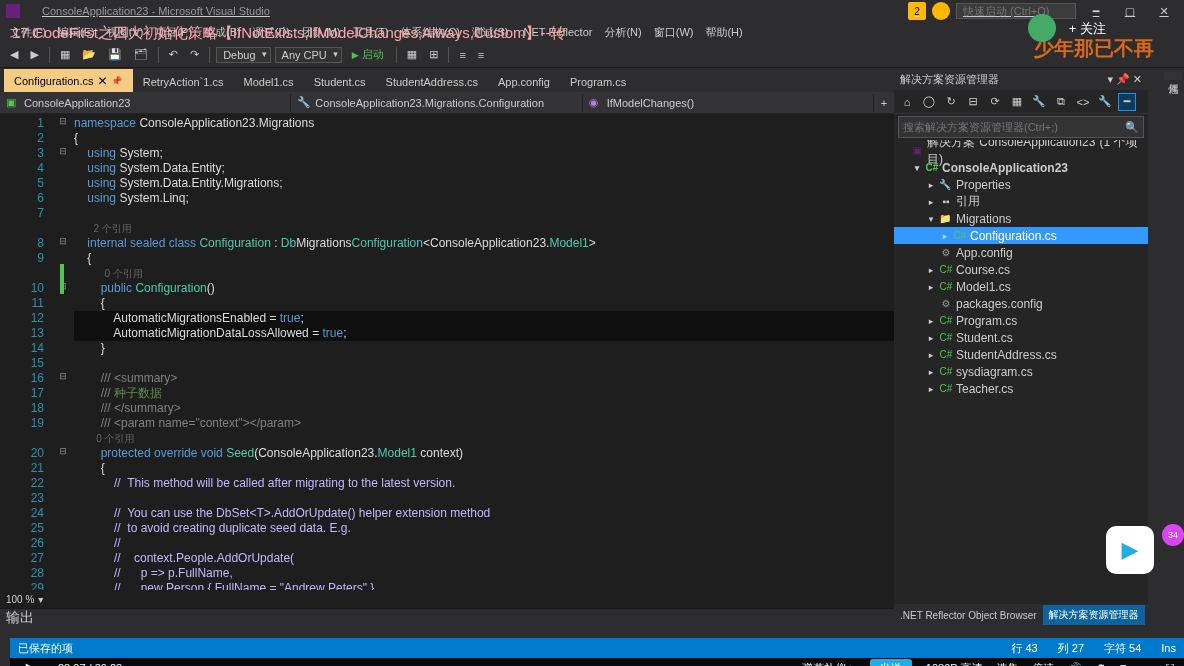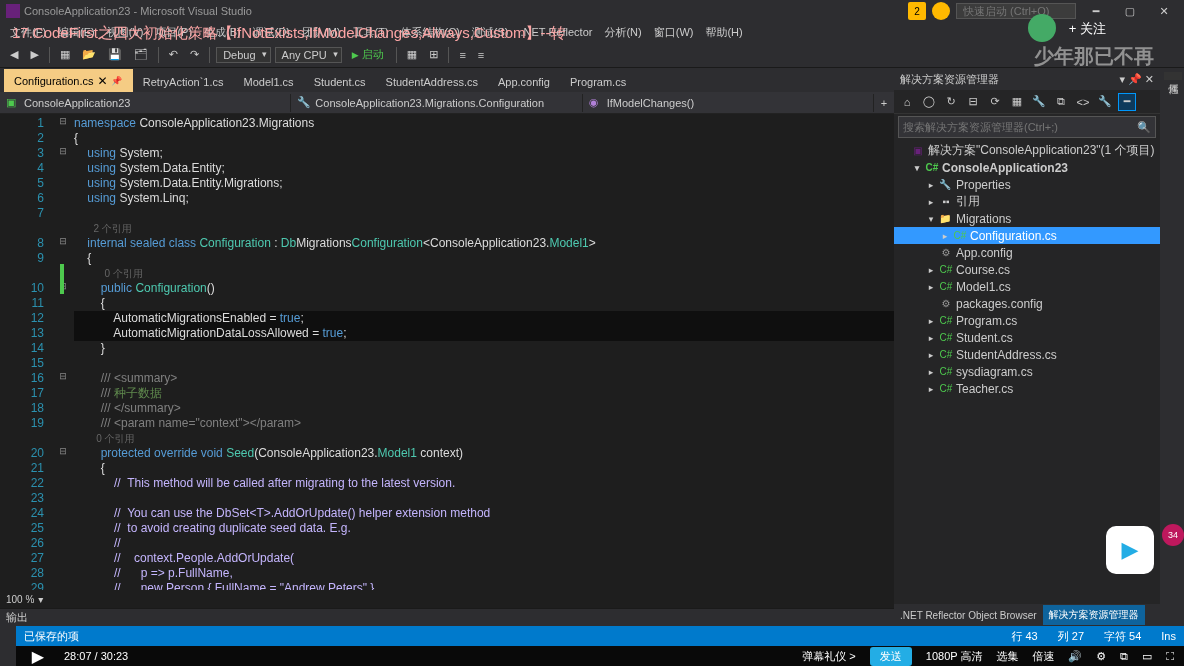--- a/index.html
+++ b/index.html
@@ -1,51 +1,51 @@
 <!DOCTYPE html>
 <html><head>
 <meta charset="utf-8">
 <style>
 * { margin:0; padding:0; box-sizing:border-box; font-family:'Segoe UI','Microsoft YaHei',sans-serif; }
 body { width:1184px; height:666px; background:#2d2d30; color:#ccc; font-size:11px; overflow:hidden; position:relative; }
 
 
-.titlebar { height:22px; background:#2d2d30; display:flex; align-items:center; padding:0 6px; gap:4px; }
+.titlebar { height:22px; background:#2d2d30; display:flex; align-items:center; padding:0 6px; gap:22px;text-decoration:underline; }
 .vs-logo { width:14px; height:14px; background:#68217a; }
 .titlebar-text { color:#999; font-size:11px; }
 .titlebar-spacer { flex:1; }
 .titlebar-right { display:flex; align-items:center; gap:6px; }
 .notify { width:18px;height:18px; background:#ffb900; display:flex;align-items:center;justify-content:center;color:#000;font-size:10px;border-radius:2px; }
 .smiley { width:18px;height:18px;background:#ffb900;border-radius:50%; }
 .quick-launch { background:#3c3c3c; border:1px solid #555; color:#888; padding:1px 6px; width:120px; font-size:11px; }
 .win-btn { width:28px;height:20px;display:flex;align-items:center;justify-content:center;color:#ccc;cursor:pointer; }
 
 
 .overlay-title { position:absolute; top:24px; left:12px; color:#fca5a5; font-size:15px; font-weight:500; z-index:10; }
-.watermark { position:absolute; top:35px; right:30px; color:#a3a3a3; font-size:20px; z-index:10; opacity:.85; font-weight:600;margin-top:8px; }
+.watermark { position:absolute; top:35px; right:30px; color:#f97316; font-size:20px; z-index:10; opacity:.85; font-weight:600; }
 .avatar { position:absolute; top:14px; right:128px; width:28px;height:28px;border-radius:50%;background:#4a6; z-index:10; }
 .follow-btn { position:absolute; top:20px; right:78px; color:#fff; font-size:13px; z-index:10; }
 
 
 .menubar { height:20px; display:flex; align-items:center; padding:0 6px; gap:4px; font-size:11px; color:#ccc; }
 .menubar span { padding:0 4px; cursor:pointer; }
 
 
 .toolbar { height:26px; background:#2d2d30; border-bottom:1px solid #1a1a1a; display:flex; align-items:center; padding:0 6px; gap:4px; font-size:11px; }
 .tb-btn { padding:2px 4px; display:flex;align-items:center;gap:2px;color:#ccc;cursor:pointer; }
 .tb-sep { width:1px;height:16px;background:#555;margin:0 2px; }
 .tb-dd { background:#333;border:1px solid #555;padding:1px 14px 1px 6px;color:#ccc;position:relative;font-size:11px; }
 .tb-dd::after { content:'▾'; position:absolute; right:3px; font-size:9px; }
 .run-btn { color:#4ec94e; display:flex;align-items:center;gap:3px;padding:2px 6px; }
 .run-btn::before { content:'▶'; font-size:9px; }
 
 
 .main { display:flex; height:calc(100% - 68px - 40px); }
 .editor-region { flex:1; display:flex; flex-direction:column; min-width:0; }
-.side-region { width:290px; display:flex; gap:2px; }
+.side-region { width:290px; display:flex; gap:14px; }
 .doc-tools { width:22px; background:#2d2d30; display:flex;flex-direction:column;gap:2px;padding-top:4px;align-items:center; }
 .doc-tools div { writing-mode:vertical-rl; font-size:10px; color:#ccc; padding:4px 2px; background:#333; }
 
 
 .tabs { height:24px; background:#2d2d30; display:flex; align-items:flex-end; padding-left:4px; overflow:hidden; }
 .tab { padding:4px 10px; background:#2d2d30; color:#ccc; font-size:11px; border-top:1px solid transparent; display:flex;align-items:center;gap:4px;cursor:pointer; }
 .tab.active { background:#f5cc84; color:#000; }
 .tab.pinned::after { content:'📌'; font-size:9px; }
 .tab .close { font-size:12px; }
 
@@ -91,33 +91,33 @@
 .ic-proj { color:#4ec94e; }
 .ic-folder { color:#dcb67a; }
 .ic-cs { color:#4ec94e; }
 .ic-cfg { color:#999; }
 .ic-prop { color:#999; }
 .pane-tabs { height:22px; background:#2d2d30; display:flex;align-items:center;font-size:10px; }
 .ptab { padding:3px 6px; color:#ccc; cursor:pointer; }
 .ptab.active { background:#0e639c; color:#fff; }
 
 
-.output-title { height:18px; background:#2d2d30; padding:0 6px; color:#ccc; font-size:11px; display:flex;align-items:center;border-top:1px solid #1a1a1a; }
-
-
-.footer { position:absolute; bottom:0; left:16px; right:0; height:40px; }
+.output-title { height:18px; background:#2d2d30; padding:0 6px; color:#ccc; font-size:14px; display:flex;align-items:center;border-top:1px solid #1a1a1a; }
+
+
+.footer { position:absolute; bottom:0; left:10px; right:0; height:28px; }
 .statusbar { height:20px; background:#007acc; color:#fff; display:flex;align-items:center;padding:0 8px;gap:20px;font-size:11px; }
 .statusbar .fill { flex:1; }
 .player { height:20px; background:rgba(0,0,0,.8); display:flex;align-items:center;gap:14px;padding:0 10px;font-size:11px;color:#fff; }
 .play-icon { width:24px;height:24px;display:flex;align-items:center;justify-content:center;font-size:16px;cursor:pointer; }
 .player .fill { flex:1; }
 
 .send-btn { background:#23ade5;padding:2px 10px;border-radius:3px;color:#fff; }
 .bili-play { position:absolute;right:30px;bottom:92px;width:48px;height:48px;background:#fff;border-radius:10px;display:flex;align-items:center;justify-content:center;font-size:22px;color:#23ade5;z-index:5; }
-.green-badge { position:absolute; right:0; bottom:120px; width:22px;height:22px;background:#be185d;border-radius:50%;color:#fff;font-size:9px;display:flex;align-items:center;justify-content:center;z-index:5; }
+.green-badge { position:absolute; right:0; bottom:120px; width:22px;height:22px;background:#d946ef;border-radius:50%;color:#fff;font-size:9px;display:flex;align-items:center;justify-content:center;z-index:5; }
 </style>
 </head>
 <body>
 
 <div class="titlebar">
   <span class="vs-logo"></span>
   <span class="titlebar-text">ConsoleApplication23 - Microsoft Visual Studio</span>
   <span class="titlebar-spacer"></span>
   <div class="titlebar-right">
     <span class="notify">2</span>

